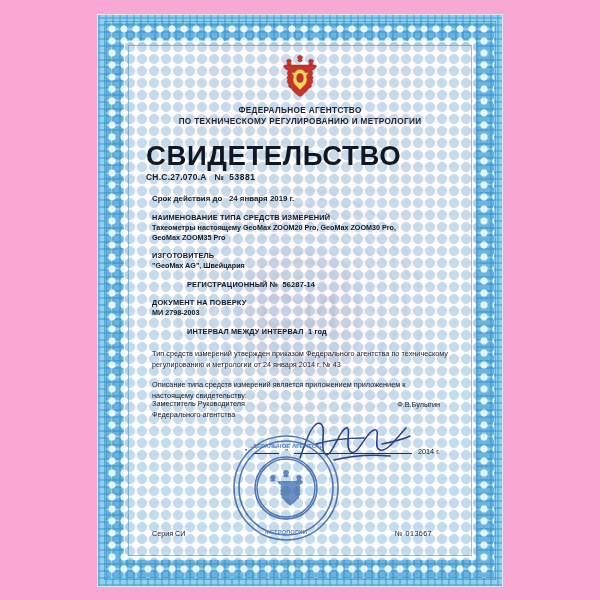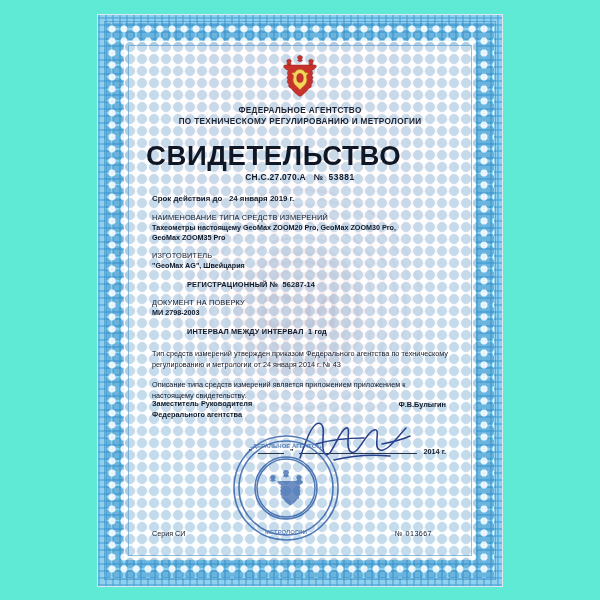--- a/index.html
+++ b/index.html
@@ -6,21 +6,21 @@
   body{
     width:600px;height:600px;
     background:#ffffff;
     font-family:"Liberation Sans", sans-serif;
     overflow:hidden;
   }
   #cert-wrap{
     position:relative;
     width:600px;height:600px;
     display:flex;align-items:center;justify-content:center;
-    background:#5eead4;
+    background:#f9a8d4;
   }
   
   .sheet{
     position:relative;
     width:404px;height:571px;
     background:
       radial-gradient(ellipse at 50% 30%, #fdf1f4 0%, #fdf4f6 38%, #f4f7fb 68%, #eef4fa 100%);
     box-shadow:0 0 0 1px #dfe8f0;
     overflow:hidden;
   }
@@ -114,35 +114,35 @@
     margin:12px 0 0;
     color:#0f1726;
   }
   .subtitle{
     text-align:center;
     font-size:8.6px;
     margin:0 0 14px;
     color:#1d2433;
   }
   .regline{
-    text-align:center;
+    text-align:left;
     font-size:8.4px;
     font-weight:bold;
     letter-spacing:.3px;
     margin-bottom:12px;
   }
   .regline .num{letter-spacing:.6px;}
   .valid{
     font-size:7.9px;font-weight:bold;
     margin:0 0 10px 6px;
   }
   .valid .val{font-weight:bold;}
   .field{margin:0 0 9px 6px;}
   .f-label{
-    font-size:7.4px;font-weight:normal;letter-spacing:.15px;
+    font-size:7.4px;font-weight:bold;letter-spacing:.15px;
     text-transform:uppercase;
     margin-bottom:1px;
   }
   .f-value{
     font-size:7.2px;font-weight:bold;line-height:1.35;
   }
   .f-inline{
     font-size:7.4px;font-weight:bold;letter-spacing:.15px;
     margin:0 0 9px 6px;
     padding-left:35px;
@@ -154,23 +154,22 @@
     text-align:justify;
     margin:12px 6px 9px 6px;
   }
   .para2{
     font-size:7.3px;
     line-height:1.52;
     margin:0 6px 0 6px;
   }
   
   .sigblock{
-    position:absolute;left:6px;right:8px;bottom:92px;
+    position:absolute;left:6px;right:14px;bottom:92px;
     font-size:7.3px;
-    font-weight:bold;
   }
   .sigrow{display:flex;justify-content:space-between;align-items:flex-start;}
   .sig-left{line-height:1.5;}
   .sig-right{text-align:right;padding-top:1px;}
   .dateline{
     margin-top:26px;
     font-size:7.3px;
     display:flex;justify-content:flex-end;gap:3px;align-items:baseline;
   }
   .dash{

